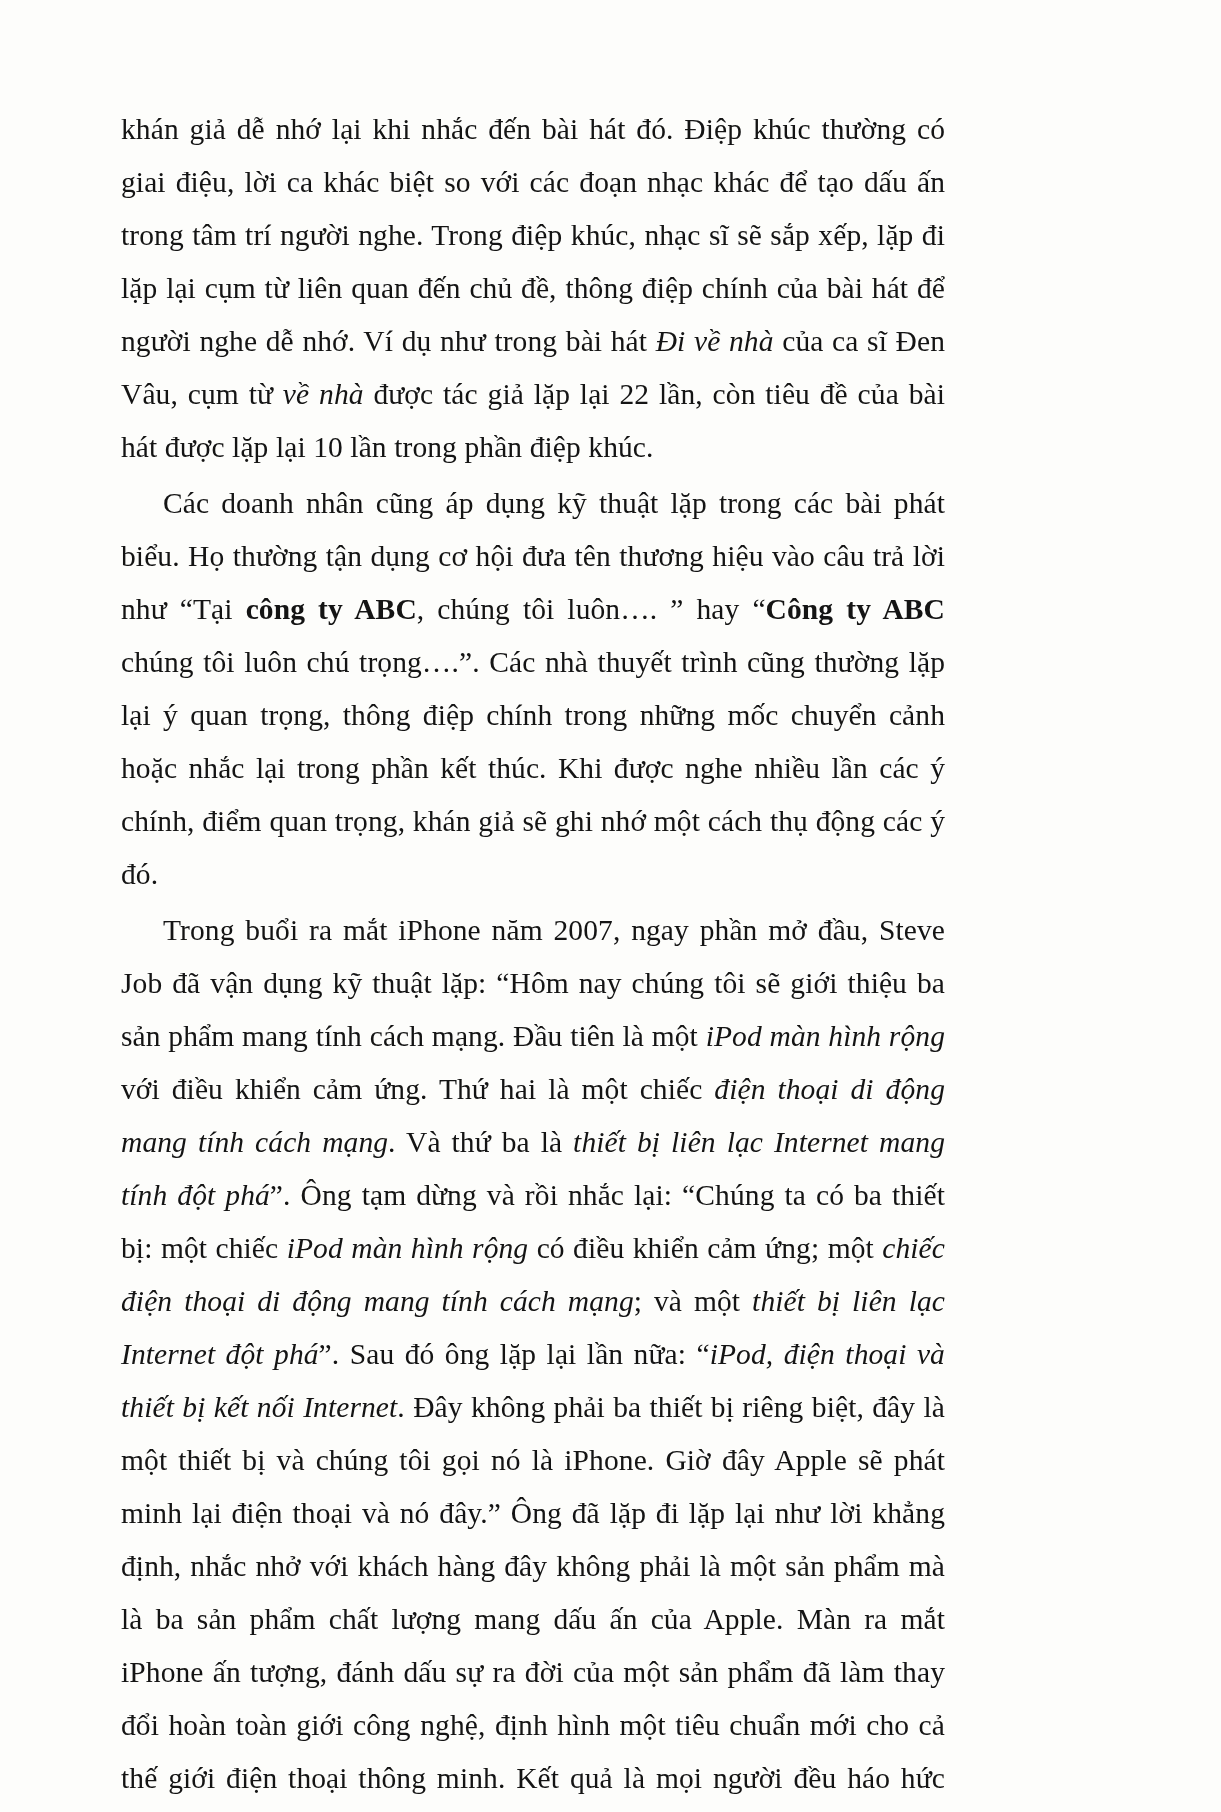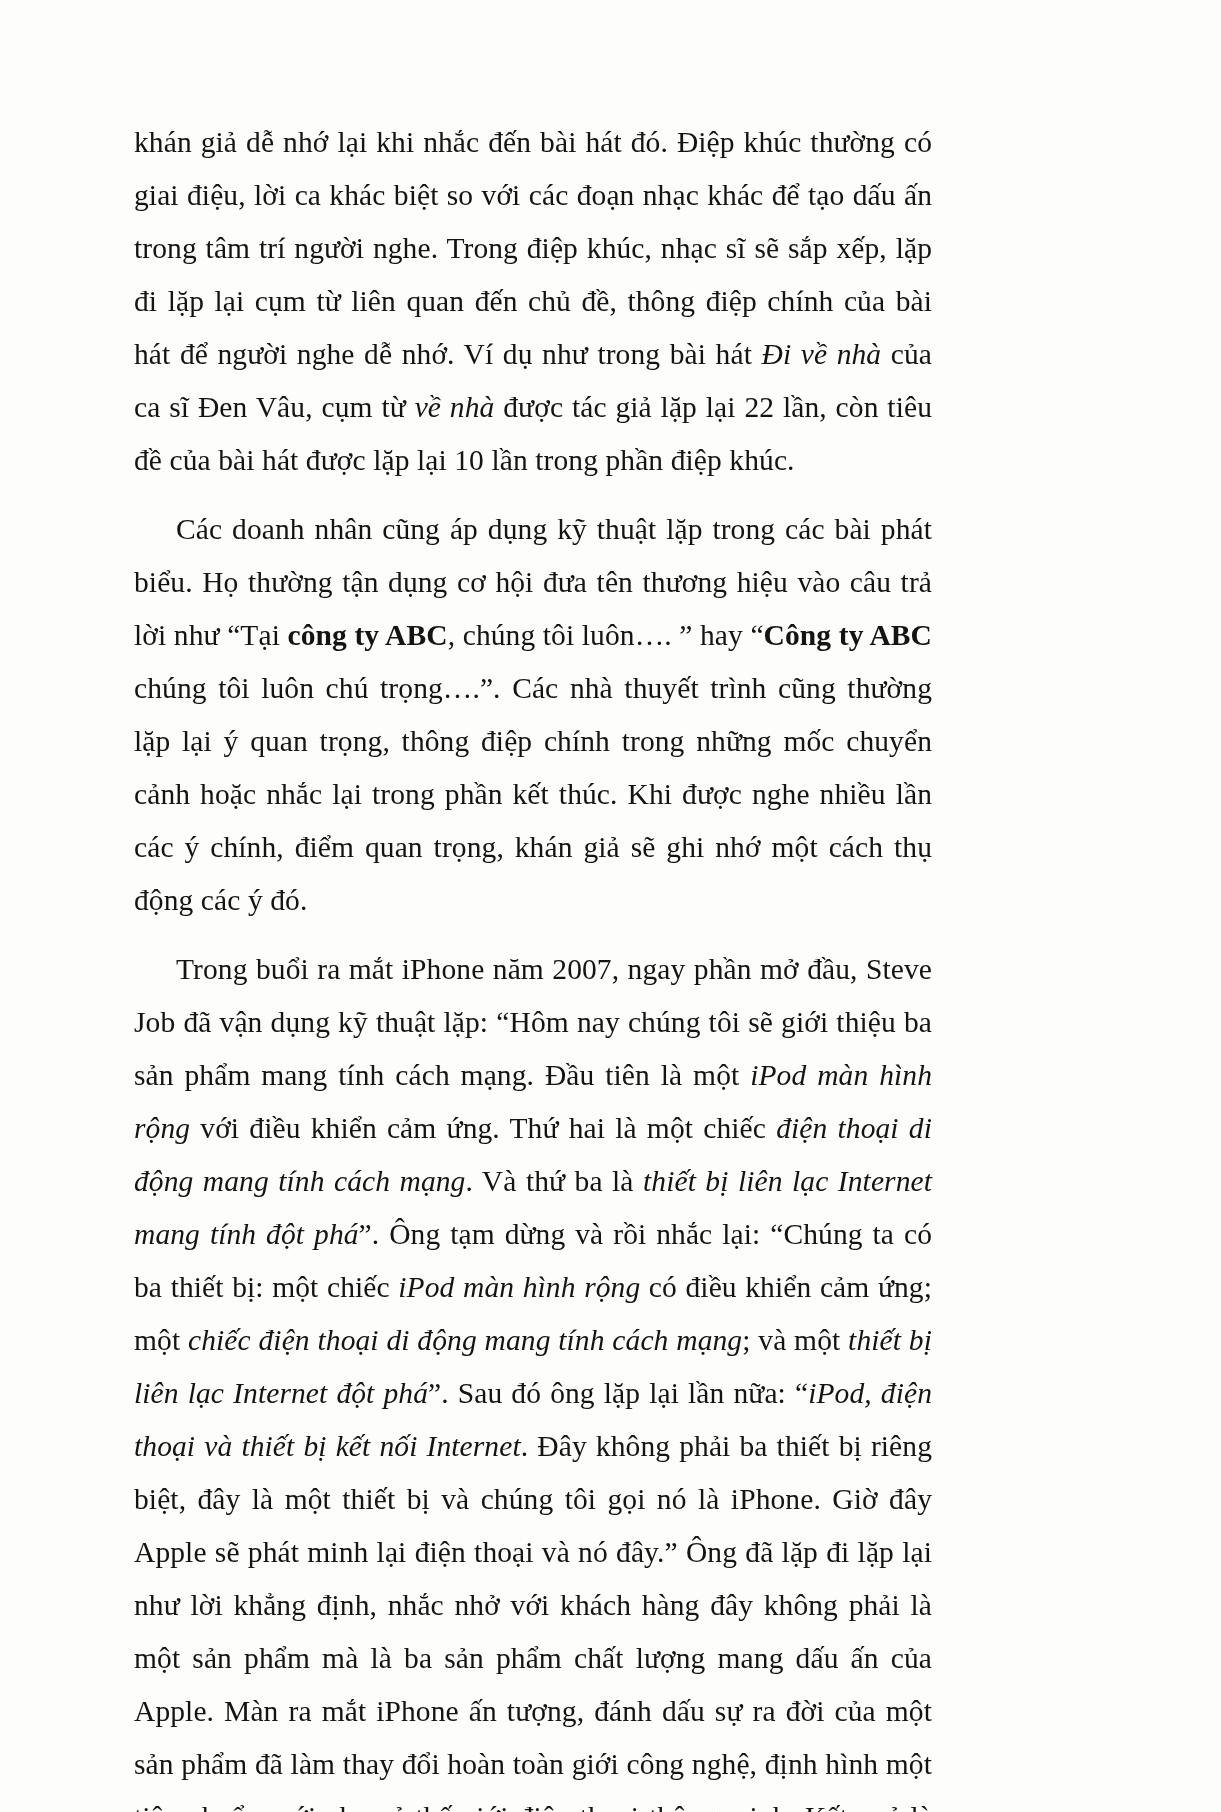--- a/index.html
+++ b/index.html
@@ -23,21 +23,21 @@
     height: 1812px;
     background: #fdfdfb;
   }
   .content {
     position: absolute;
     left: 118px;
     top: 100px;
     width: 830px;
   }
   p.para {
-    margin: 16px;
+    margin: 3px;
     font-size: 29.5px;
     line-height: 53px;
     text-align: justify;
     text-justify: inter-word;
     color: #141414;
     letter-spacing: 0.1px;
     font-family: "Liberation Serif", serif;
   }
   p.indent {
     text-indent: 42px;

